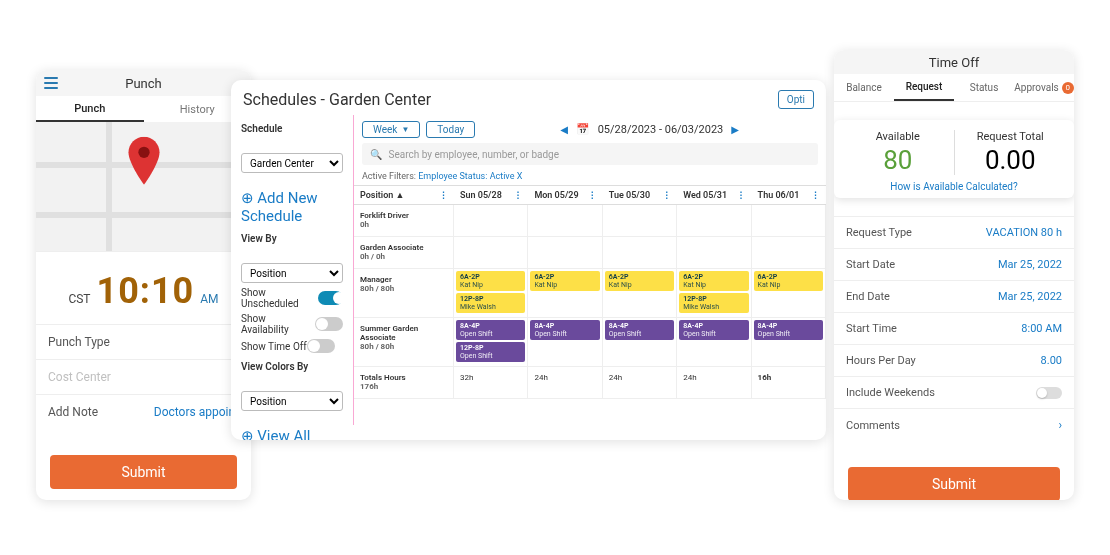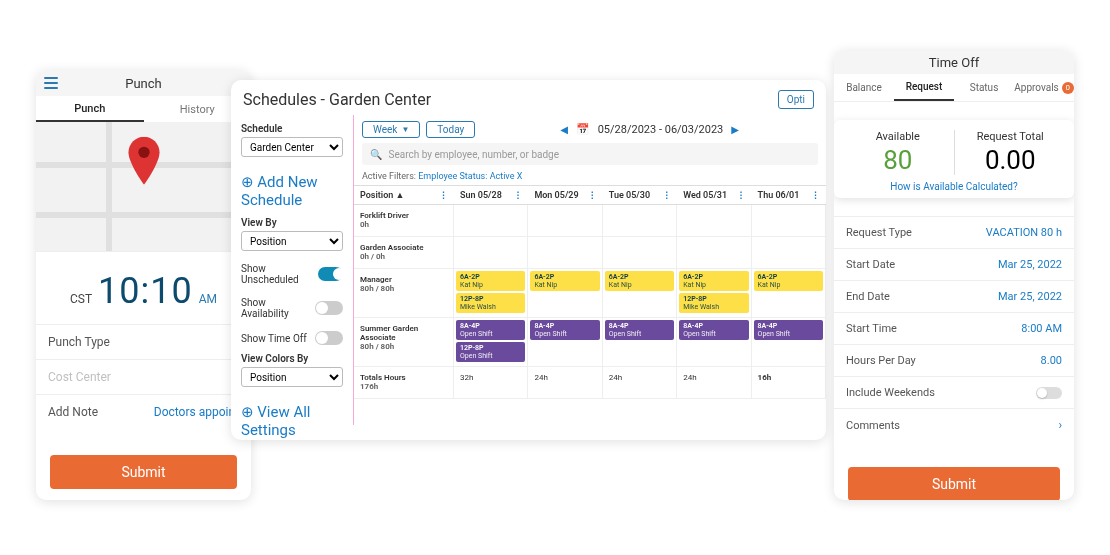--- a/index.html
+++ b/index.html
@@ -15,37 +15,37 @@
 .punch-tabs div{flex:1;display:flex;align-items:center;justify-content:center}
 .punch-tabs .active{border-bottom:2px solid #333;color:#222;font-weight:500}
 .map{height:130px;background:#f2f2f2;position:relative;border-bottom:1px solid #eee}
 .map::before,.map::after{content:"";position:absolute;background:#e0e0e0}
 .map::before{left:0;right:0;top:40px;height:6px}
 .map::after{left:0;right:0;top:90px;height:6px}
 .map .v{position:absolute;top:0;bottom:0;left:70px;width:6px;background:#e0e0e0}
 .pin{position:absolute;left:50%;top:45%;transform:translate(-50%,-90%)}
 .clock{display:flex;align-items:baseline;justify-content:center;gap:6px;padding:18px 0 12px}
 .clock .tz{font-size:12px;color:#444}
-.clock .time{font-size:36px;color:#0c4a6e;font-weight:400;letter-spacing:1px}
+.clock .time{font-size:36px;color:#a16207;font-weight:700;letter-spacing:1px}
 .clock .ampm{font-size:12px;color:#2a7ab0}
 .punch-row{border-top:1px solid #eee;padding:10px 12px;font-size:12px;color:#555;display:flex;justify-content:space-between;align-items:center}
 .punch-row .placeholder{color:#c0c0c0}
 .punch-row .val-link{color:#1a7cc6}
 .submit{margin:26px 14px;height:34px;background:#e96a33;color:#fff;border:none;border-radius:4px;font-size:14px;display:flex;align-items:center;justify-content:center;width:calc(100% - 28px)}
 
 .sched{left:231px;top:80px;width:595px;height:360px;overflow:hidden;font-size:10px;color:#333}
 .sched-hdr{display:flex;justify-content:space-between;align-items:center;padding:10px 12px 6px}
 .sched-hdr h2{font-size:16px;font-weight:400;color:#333}
 .opt-btn{border:1px solid #2a7ab0;color:#2a7ab0;border-radius:3px;padding:3px 8px;font-size:10px;background:#fff}
 .sched-body{display:flex;height:310px}
 .side{width:122px;padding:0 10px;font-size:10px;color:#333}
 .side .lbl{font-weight:600;font-size:10px;margin-top:8px}
-.side select{width:100%;height:20px;border:1px solid #bbb;border-radius:3px;font-size:10px;margin-top:3px;padding:0 4px;background:#fff}
+.side select{width:100%;height:20px;border:1px solid #bbb;border-radius:3px;font-size:10px;margin-top:19px;padding:0 4px;background:#fff}
 .side .link{color:#1a7cc6;font-size:15px;margin-top:16px;display:inline-block}
-.tog-row{display:flex;justify-content:space-between;align-items:center;margin-top:12px}
+.tog-row{display:flex;justify-content:flex-start;align-items:center;margin-top:4px}
 .tog{width:28px;height:14px;background:#ccc;border-radius:7px;position:relative}
 .tog::after{content:"";position:absolute;width:12px;height:12px;background:#fff;border-radius:50%;top:1px;left:1px}
 .tog.on{background:#0f8bb5}
 .tog.on::after{left:15px}
 .collapse{color:#1a7cc6;font-size:14px;margin-top:16px}
 .main{flex:1;border-left:1px solid #f9a8d4}
 .tbar{display:flex;align-items:center;gap:6px;padding:3px 8px;height:28px}
 .pill{border:1px solid #2a7ab0;color:#2a7ab0;border-radius:3px;padding:2px 10px;font-size:10px;display:flex;align-items:center;gap:4px}
 .chev{font-size:8px}
 .daterange{flex:1;display:flex;align-items:center;justify-content:center;gap:8px;font-size:11px;color:#333}

